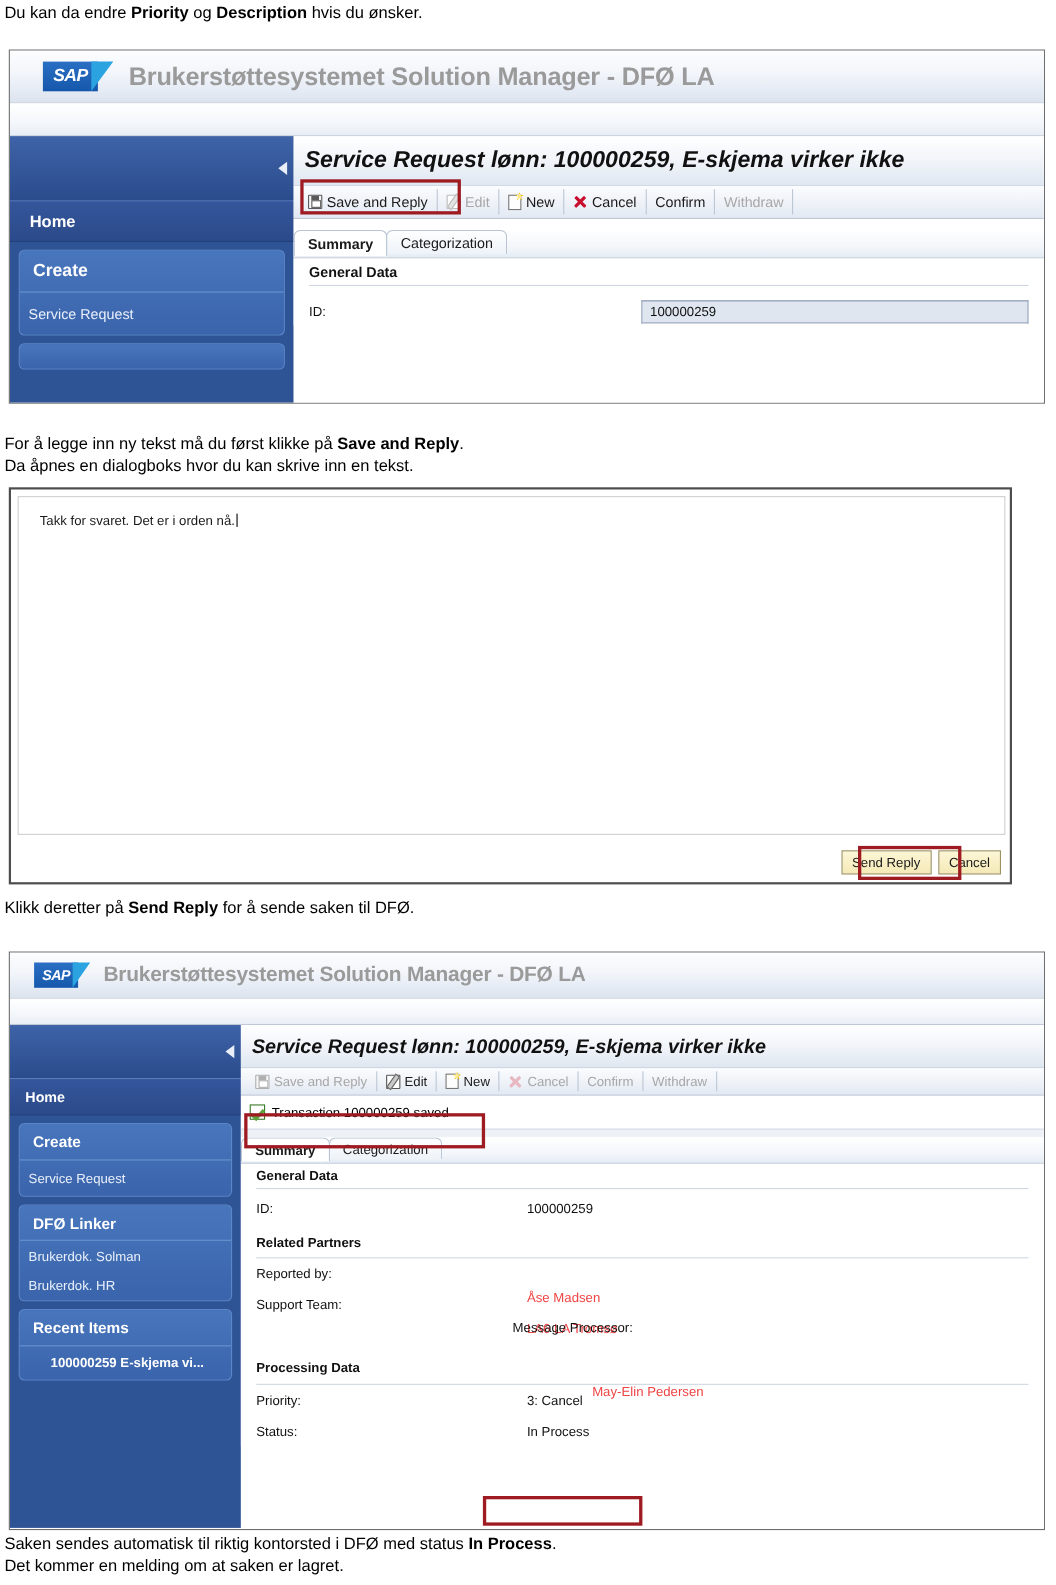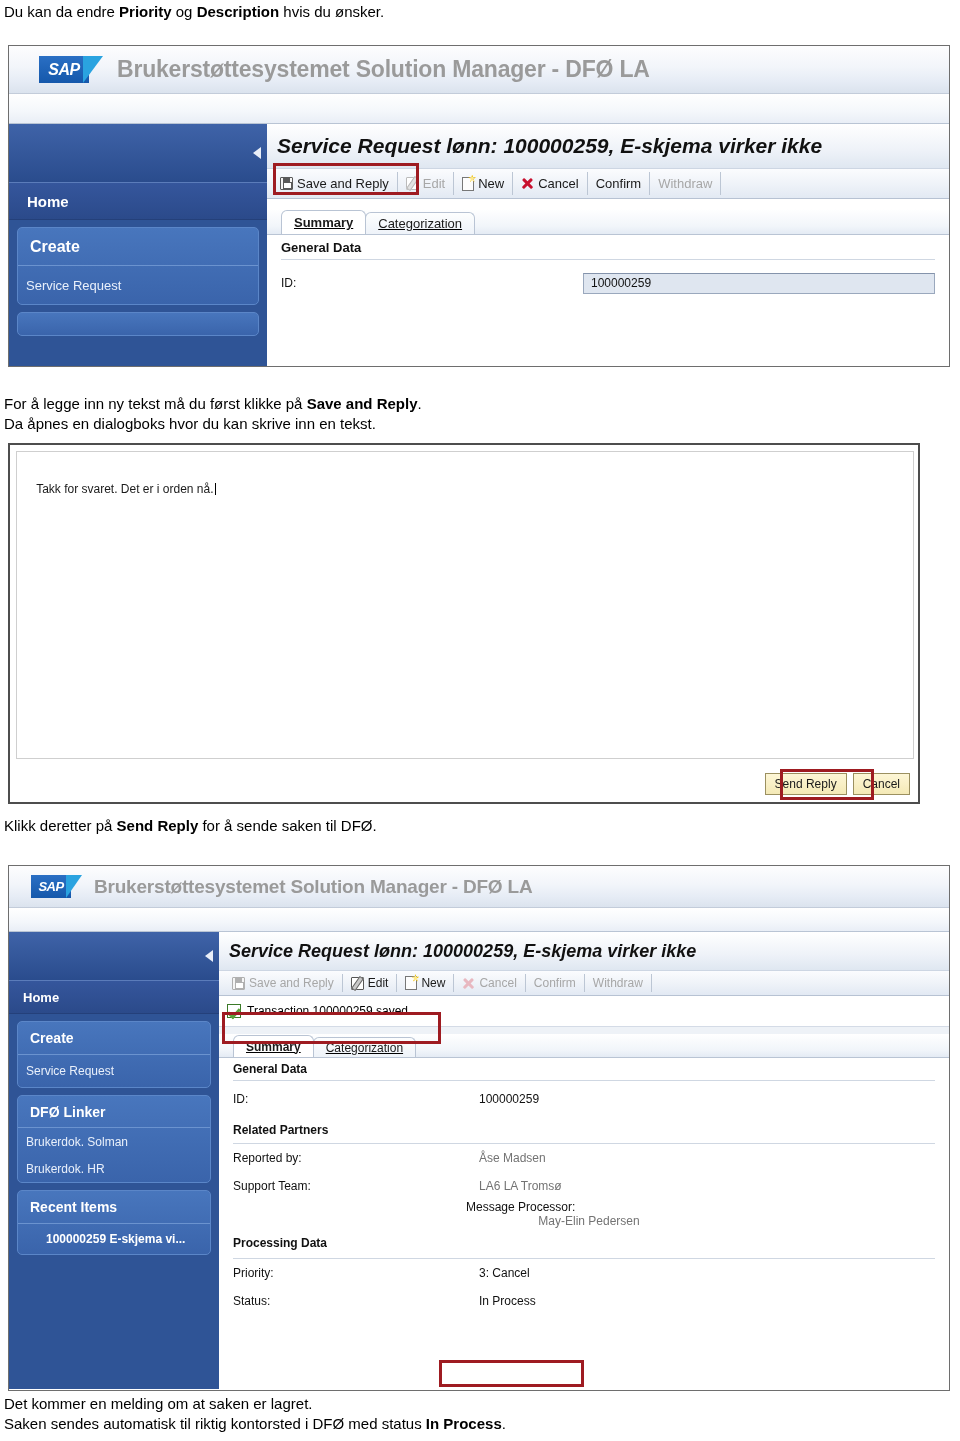--- a/index.html
+++ b/index.html
@@ -177,25 +177,23 @@
   .ico-cancel { width:13px;height:13px; }
   .ico-cancel::before, .ico-cancel::after {
     content:""; position:absolute; left:0; top:5px; width:13px;height:3.4px;background:#c8102e;border-radius:1px;
   }
   .ico-cancel::before { transform:rotate(45deg); }
   .ico-cancel::after  { transform:rotate(-45deg); }
   .ico-cancel.dim::before, .ico-cancel.dim::after { background:#e8b8c0; }
 
   
   .tabstrip {
-    display:flex; align-items:flex-end;
+    display:flex; 
     background:linear-gradient(to bottom,#ffffff 0%,#f1f5fa 70%,#e4ebf4 100%);
     border-bottom:1px solid #b9c4d4;
-    padding-left:14px;
-    text-decoration:underline;
   }
   .tab {
     border:1px solid #b9c4d4;
     border-bottom:none;
     border-radius:6px 6px 0 0;
     background:linear-gradient(to bottom,#fdfefe 0%,#eef3f9 100%);
     display:flex; align-items:center;
     padding:0 12px;
     margin-right:-1px;
     color:#1a1a1a;
@@ -207,21 +205,21 @@
     z-index:2;
   }
   .content-pane { background:#ffffff; padding:0 14px; }
   .section-head {
     font-weight:bold; color:#111;
     display:flex; align-items:center;
   }
   .section-rule { height:1px; background:#cfd7e2; }
   .frow { display:flex; align-items:center; }
   .flabel { text-align:left; color:#111; flex:none; }
-  .fval-link { color:#737373; padding-left:10px; }
+  .fval-link { color:#ef4444; padding-left:10px;margin-top:44px; }
   .fval-plain { color:#111; padding-left:10px; }
   .finput {
     background:#dfe6f0;
     border:1px solid #9aa8bd;
     border-top-color:#8493ab;
     display:flex; align-items:center;
     padding-left:7px;
     color:#111;
     margin-left:10px;
   }
@@ -252,21 +250,21 @@
   
   .dialog {
     position:absolute;
     border:2px solid #4d4d4d;
     background:#ffffff;
   }
   .dlg-textarea {
     position:absolute;
     border:1px solid #cfcfcf;
     background:#ffffff;
-    padding:16px 6px;
+    padding:0 6px;
     font-size:12px;
     color:#1a1a1a;
     overflow:hidden;
     white-space:pre;
   }
   .caret {
     display:inline-block;
     width:1px; height:12px;
     background:#000;
     vertical-align:-2px;
@@ -557,17 +555,17 @@
         </div>
       </div>
     </div>
   </div>
 
   <div class="redbox" style="left:213px; top:146px; width:219px; height:32px;"></div>
   <div class="redbox" style="left:430px; top:494px; width:145px; height:27px;"></div>
 </div>
 
 <div class="prose doc-block-4">
-  <div>Det kommer en melding om at saken er lagret.</div>
   <div>
     <span>Saken sendes automatisk til riktig kontorsted i DFØ med status </span><b>In Process</b><span>.</span>
   </div>
+  <div>Det kommer en melding om at saken er lagret.</div>
 </div>
 
 </body></html>

